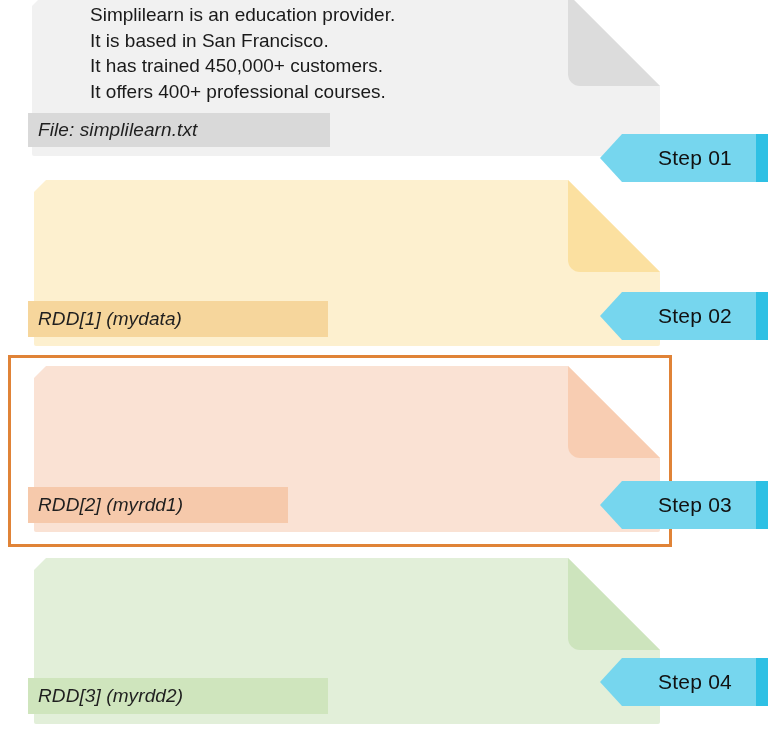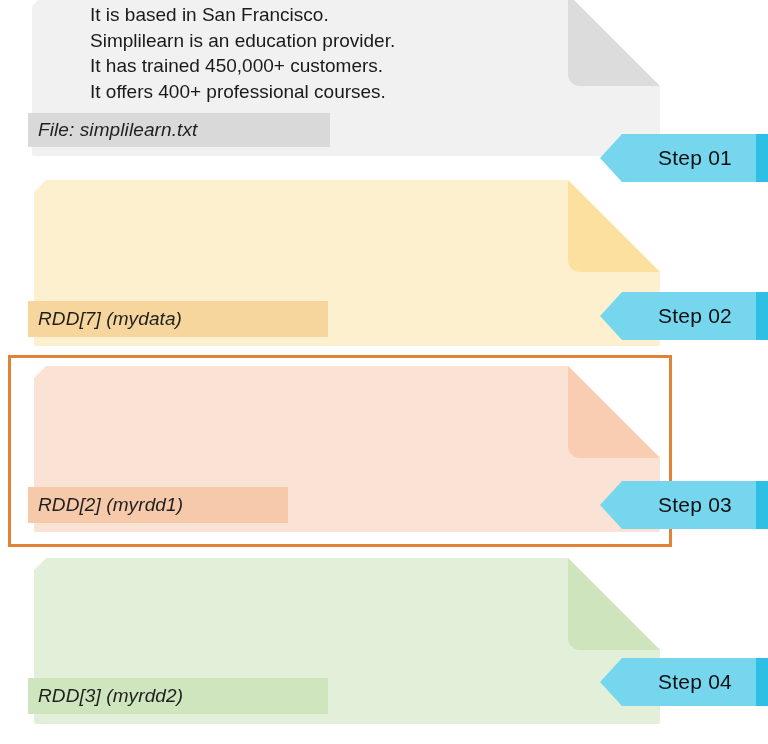--- a/index.html
+++ b/index.html
@@ -117,36 +117,36 @@
     background: transparent;
   }
 </style>
 </head>
 <body>
 
 <div id="stage">
     <div class="card" style="left: 32px; top: -6px; width: 628px; height: 162px;">
       <div class="sheet" style="background: rgb(241, 241, 241); clip-path: polygon(0px 12px, 12px 0px, 536px 0px, 628px 92px, 628px 162px, 0px 162px);"></div>
       <div class="fold-flap" style="background: rgb(220, 220, 220); width: 92px; height: 92px; clip-path: polygon(0px 0px, 92px 92px, 0px 92px); border-bottom-left-radius: 12px;"></div>
-      <div class="doc-text"><span class="ln">It is based in San Francisco.</span><span class="ln">Simplilearn is an education provider.</span><span class="ln">It has trained 450,000+ customers.</span><span class="ln">It offers 400+ professional courses.</span></div>
+      <div class="doc-text"><span class="ln">Simplilearn is an education provider.</span><span class="ln">It is based in San Francisco.</span><span class="ln">It has trained 450,000+ customers.</span><span class="ln">It offers 400+ professional courses.</span></div>
     </div>
     <div class="strip" style="left: 28px; top: 113px; width: 302px; height: 34px; background: rgb(217, 217, 217);">
       <span>File: simplilearn.txt</span>
     </div>
     <div class="ribbon" style="left: 600px; top: 100px; width: 168px; height: 48px; margin-top: 34px;">
       <div class="ribbon-body" style="background: rgb(118, 214, 238);"></div>
       <div class="ribbon-cap" style="background: rgb(46, 192, 228);"></div>
       <span class="ribbon-label">Step 01</span>
     </div>
     <div class="card" style="left: 34px; top: 180px; width: 626px; height: 166px;">
       <div class="sheet" style="background: rgb(253, 240, 207); clip-path: polygon(0px 12px, 12px 0px, 534px 0px, 626px 92px, 626px 166px, 0px 166px);"></div>
       <div class="fold-flap" style="background: rgb(251, 224, 160); width: 92px; height: 92px; clip-path: polygon(0px 0px, 92px 92px, 0px 92px); border-bottom-left-radius: 12px;"></div>
     </div>
     <div class="strip" style="left: 28px; top: 301px; width: 300px; height: 36px; background: rgb(246, 214, 156);">
-      <span>RDD[7] (mydata)</span>
+      <span>RDD[1] (mydata)</span>
     </div>
     <div class="ribbon" style="left: 600px; top: 292px; width: 168px; height: 48px;">
       <div class="ribbon-body" style="background: rgb(118, 214, 238);"></div>
       <div class="ribbon-cap" style="background: rgb(46, 192, 228);"></div>
       <span class="ribbon-label">Step 02</span>
     </div>
     <div class="highlight-box" style="left: 8px; top: 355px; width: 664px; height: 192px; border-color: rgb(224, 131, 55);"></div>
     <div class="card" style="left: 34px; top: 366px; width: 626px; height: 166px;">
       <div class="sheet" style="background: rgb(250, 226, 212); clip-path: polygon(0px 12px, 12px 0px, 534px 0px, 626px 92px, 626px 166px, 0px 166px);"></div>
       <div class="fold-flap" style="background: rgb(248, 205, 178); width: 92px; height: 92px; clip-path: polygon(0px 0px, 92px 92px, 0px 92px); border-bottom-left-radius: 12px;"></div>

